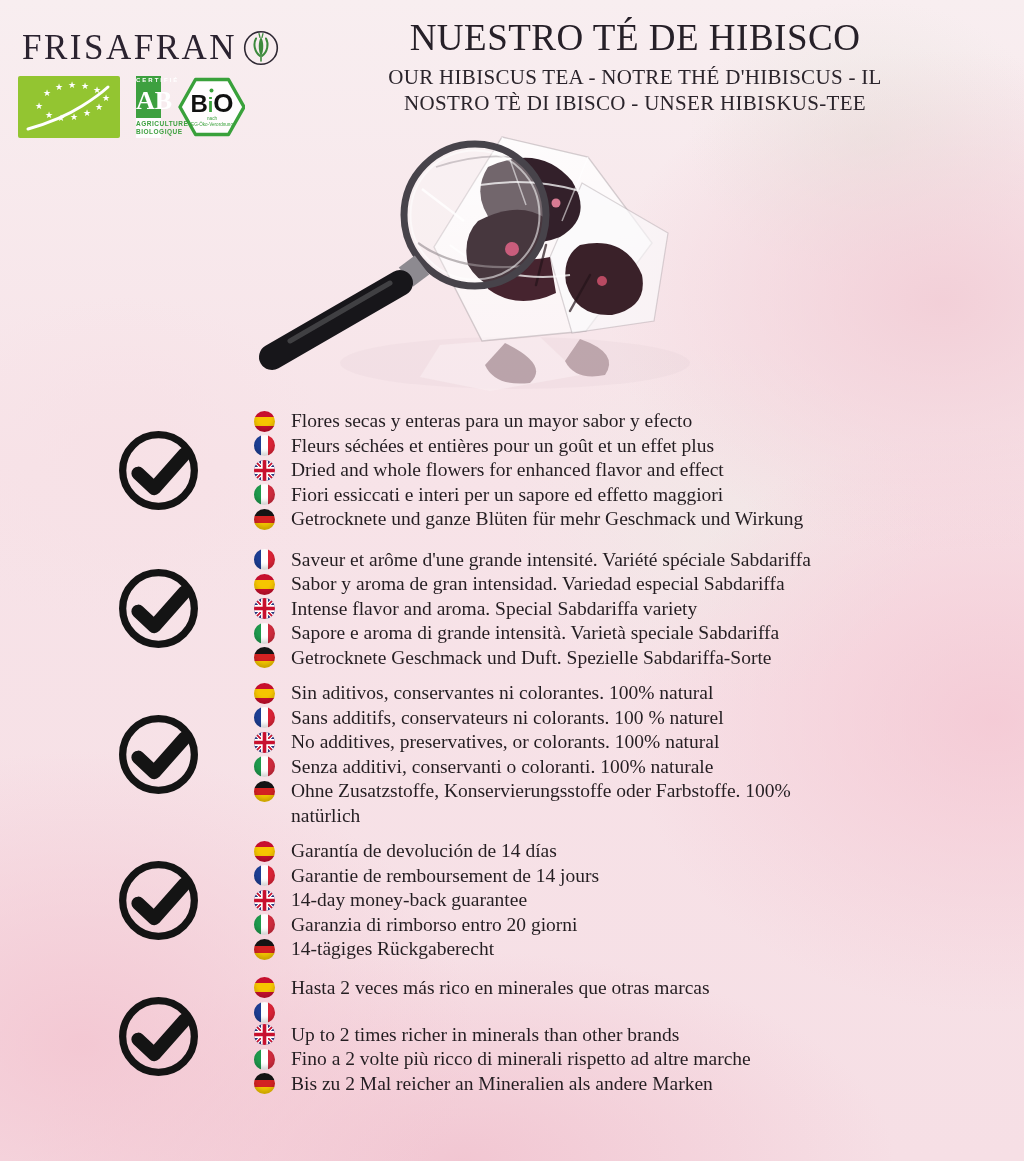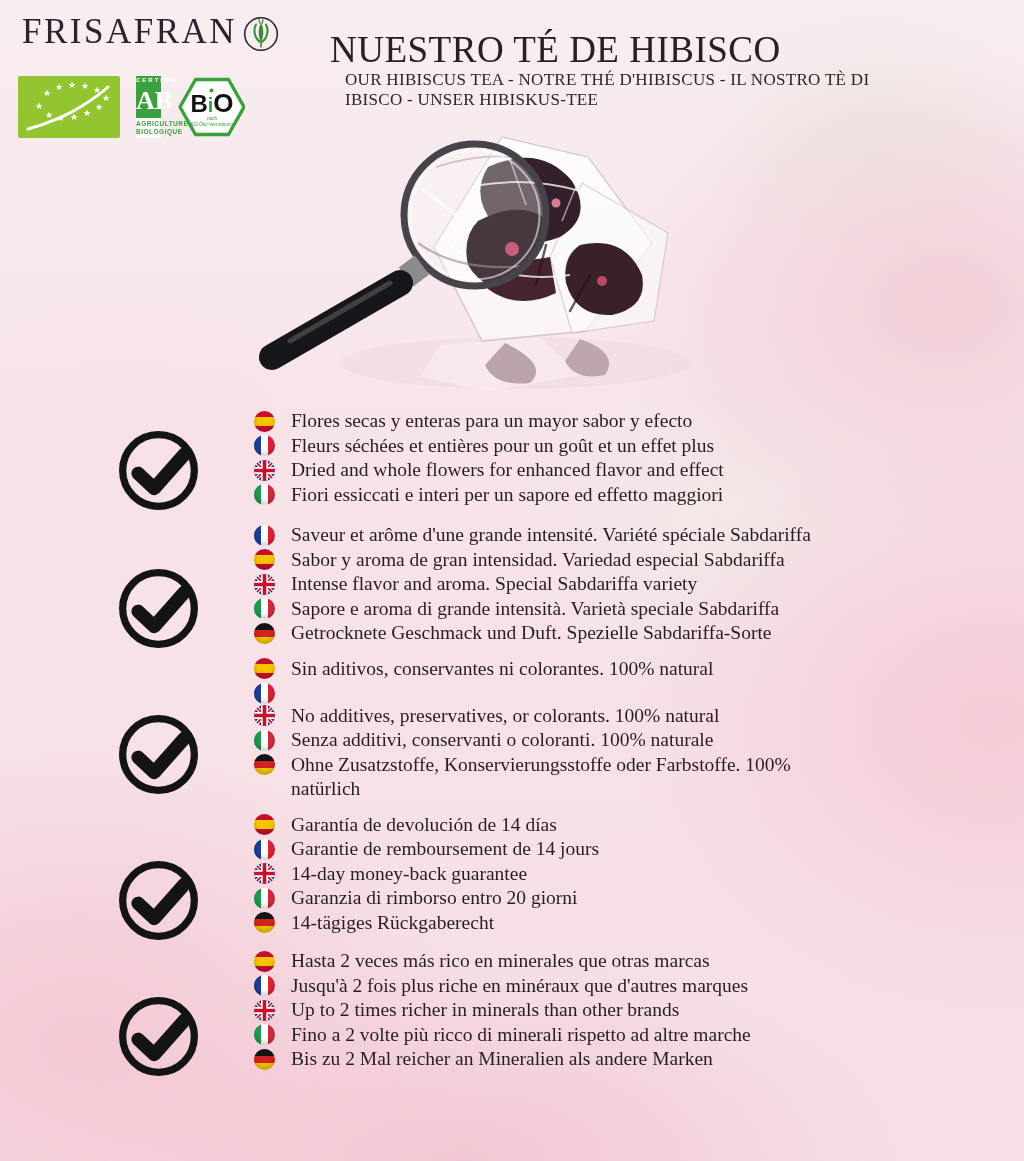--- a/index.html
+++ b/index.html
@@ -12,35 +12,35 @@
       radial-gradient(560px 420px at 8% 90%,  rgba(243,196,208,0.85), rgba(243,196,208,0) 70%),
       radial-gradient(620px 300px at 45% 100%,rgba(240,188,202,0.70), rgba(240,188,202,0) 70%),
       radial-gradient(300px 240px at 12% 40%, rgba(247,225,230,0.90), rgba(247,225,230,0) 70%),
       radial-gradient(260px 200px at 85% 12%, rgba(226,228,218,0.50), rgba(226,228,218,0) 70%),
       radial-gradient(300px 260px at 70% 45%, rgba(235,238,230,0.40), rgba(235,238,230,0) 70%),
       linear-gradient(180deg,#f8eef0 0%,#f7e3e8 40%,#f6dfe5 100%);
     color:#241e22;
   }
 
   
-  .brand{position:absolute;left:22px;top:12px;display:flex;align-items:flex-end;}
+  .brand{position:absolute;left:22px;top:28px;display:flex;align-items:flex-start;}
   .brand-name{font-size:35px;letter-spacing:2.5px;color:#2b2330;}
   .brand-mark{margin-left:6px;margin-top:2px;}
 
   
   .badges{position:absolute;left:18px;top:76px;display:flex;align-items:flex-start;gap:16px;}
   .ab-badge{width:25px;background:transparent;text-align:center;font-family:"Liberation Sans",sans-serif;}
   .ab-head{background:#3da03f;color:#fff;font-size:6px;font-weight:bold;letter-spacing:2px;padding:1px 0;}
   .ab-main{background:#3da03f;color:#fff;font-size:26px;font-weight:bold;line-height:34px;font-family:"Liberation Serif",serif;}
   .ab-foot{background:rgba(255,255,255,0.85);color:#3da03f;font-size:6.5px;font-weight:bold;letter-spacing:0.5px;line-height:8px;padding:2px 0;}
 
   
-  .title-block{position:absolute;left:330px;top:30px;width:610px;}
+  .title-block{position:absolute;left:330px;top:18px;width:610px;text-align:center;}
   .title-main{margin:0;font-size:37px;font-weight:normal;letter-spacing:0.5px;color:#262028;line-height:40px;}
-  .title-sub{margin:0 auto 0;width:580px;font-size:17px;letter-spacing:0.3px;line-height:20px;color:#2a242b;}
+  .title-sub{margin:6px auto 0;width:580px;font-size:21px;letter-spacing:0.3px;line-height:26px;color:#2a242b;}
 
   
   .hero{position:absolute;left:250px;top:125px;}
 
   
   .check{position:absolute;left:112px;width:93px;height:93px;}
   .check svg{display:block;}
 
   
   .content{position:absolute;left:254px;top:409px;width:700px;}
@@ -215,20 +215,24 @@
               <path d="M16 0 V32 M0 16 H32" stroke="#fff" stroke-width="10.5"></path>
               <path d="M16 0 V32 M0 16 H32" stroke="#c8102e" stroke-width="5.6"></path>
             </svg>
           </span>
           <span class="line-text">Dried and whole flowers for enhanced flavor and effect</span>
         </div>
       <div class="line">
           <span class="flag flag-italy"></span>
           <span class="line-text">Fiori essiccati e interi per un sapore ed effetto maggiori</span>
         </div>
+      <div class="line">
+          <span class="flag flag-germany"></span>
+          <span class="line-text">Getrocknete und ganze Blüten für mehr Geschmack und Wirkung</span>
+        </div>
     </div>
 
     <div class="section sec-2">
       <div class="line">
           <span class="flag flag-france"></span>
           <span class="line-text">Saveur et arôme d'une grande intensité. Variété spéciale Sabdariffa</span>
         </div>
       <div class="line">
           <span class="flag flag-spain"></span>
           <span class="line-text">Sabor y aroma de gran intensidad. Variedad especial Sabdariffa</span>
@@ -255,20 +259,21 @@
         </div>
     </div>
 
     <div class="section sec-3">
       <div class="line">
           <span class="flag flag-spain"></span>
           <span class="line-text">Sin aditivos, conservantes ni colorantes. 100% natural</span>
         </div>
       <div class="line">
           <span class="flag flag-france"></span>
+          <span class="line-text">Sans additifs, conservateurs ni colorants. 100 % naturel</span>
         </div>
       <div class="line">
           <span class="flag flag-uk">
             <svg width="21" height="21" viewBox="0 0 32 32">
               <rect width="32" height="32" fill="#26337a"></rect>
               <path d="M0 0 L32 32 M32 0 L0 32" stroke="#fff" stroke-width="6"></path>
               <path d="M0 0 L32 32 M32 0 L0 32" stroke="#c8102e" stroke-width="2.6"></path>
               <path d="M16 0 V32 M0 16 H32" stroke="#fff" stroke-width="10.5"></path>
               <path d="M16 0 V32 M0 16 H32" stroke="#c8102e" stroke-width="5.6"></path>
             </svg>
@@ -316,21 +321,20 @@
         </div>
     </div>
 
     <div class="section sec-5">
       <div class="line">
           <span class="flag flag-spain"></span>
           <span class="line-text">Hasta 2 veces más rico en minerales que otras marcas</span>
         </div>
       <div class="line">
           <span class="flag flag-france"></span>
-          <span class="line-text">Jusqu'à 2 fois plus riche en minéraux que d'autres marques</span>
         </div>
       <div class="line">
           <span class="flag flag-uk">
             <svg width="21" height="21" viewBox="0 0 32 32">
               <rect width="32" height="32" fill="#26337a"></rect>
               <path d="M0 0 L32 32 M32 0 L0 32" stroke="#fff" stroke-width="6"></path>
               <path d="M0 0 L32 32 M32 0 L0 32" stroke="#c8102e" stroke-width="2.6"></path>
               <path d="M16 0 V32 M0 16 H32" stroke="#fff" stroke-width="10.5"></path>
               <path d="M16 0 V32 M0 16 H32" stroke="#c8102e" stroke-width="5.6"></path>
             </svg>

